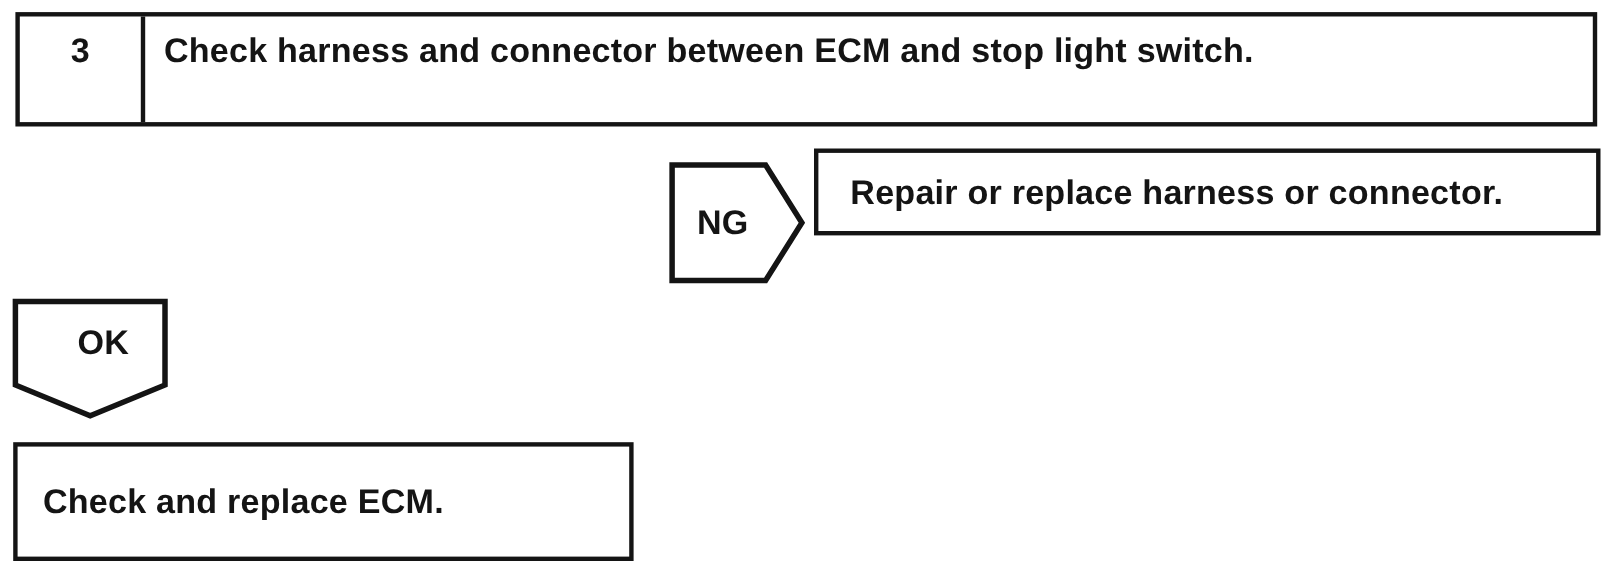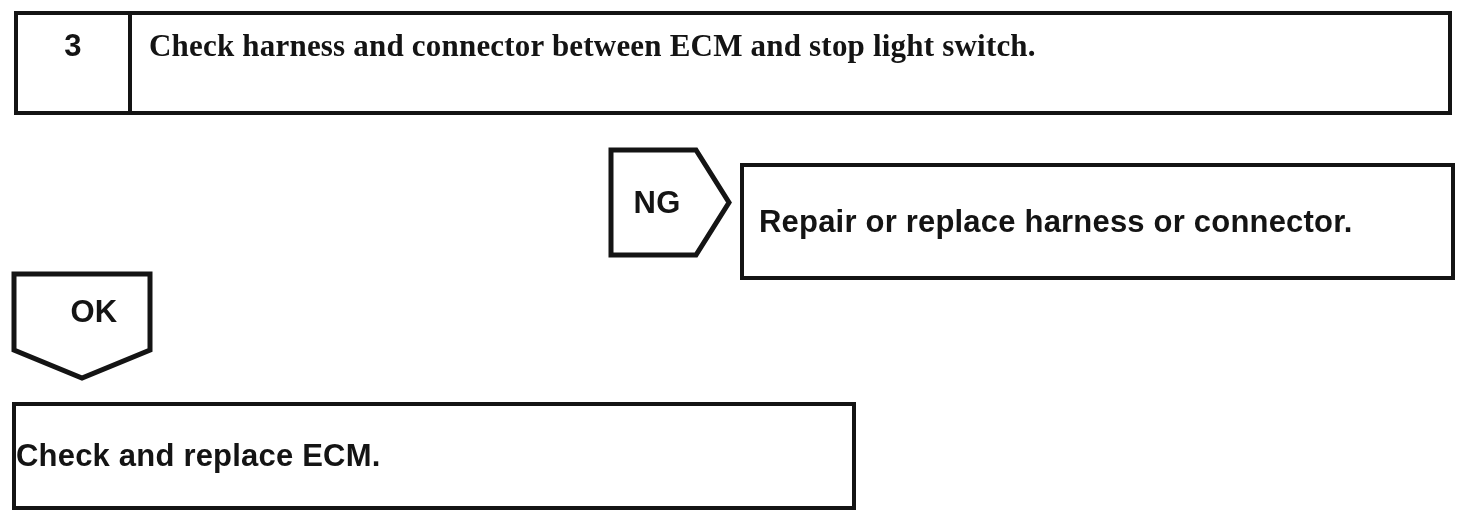--- a/index.html
+++ b/index.html
@@ -40,66 +40,66 @@
     width: 114px;
     flex: 0 0 114px;
     border-right: 4px solid #141414;
     display: flex;
     justify-content: center;
     padding-top: 13px;
   }
   .step-instruction-cell {
     flex: 1;
     padding: 13px 10px 0 17px;
-    font-family: Liberation Serif, serif;
   }
   
   .ng-connector {
     position: absolute;
     left: 607px; top: 146px;
     width: 126px; height: 113px;
   }
   .ng-connector svg { display: block; width: 100%; height: 100%; }
   .ng-label-wrap {
     position: absolute;
     left: 0; top: 0;
     width: 100px; height: 100%;
     display: flex;
     align-items: center;
     justify-content: center;
   }
   
   .ng-result-box {
-    left: 740px; top: 163px;
-    width: 715px; height: 117px;
+    left: 740px; top: 135px;
+    width: 715px; height: 79px;
     display: flex;
     align-items: center;
-    padding-left: 15px;
+    padding-left: 29px;
   }
   
   .ok-connector {
     position: absolute;
     left: 10px; top: 270px;
     width: 144px; height: 112px;
   }
   .ok-connector svg { display: block; width: 100%; height: 100%; }
   .ok-label-wrap {
     position: absolute;
     left: 12px; top: 3px;
     width: 100%; height: 78px;
     display: flex;
     align-items: center;
     justify-content: center;
   }
   
   .ok-result-box {
     left: 12px; top: 402px;
-    width: 844px; height: 108px;
+    width: 564px; height: 108px;
     display: flex;
     align-items: center;
+    padding-left: 23px;
   }
 </style>
 </head>
 <body>
 
 <div class="canvas">
 
   <div class="box step-box">
     <div class="step-number-cell">
       <span class="flow-text">3</span>

